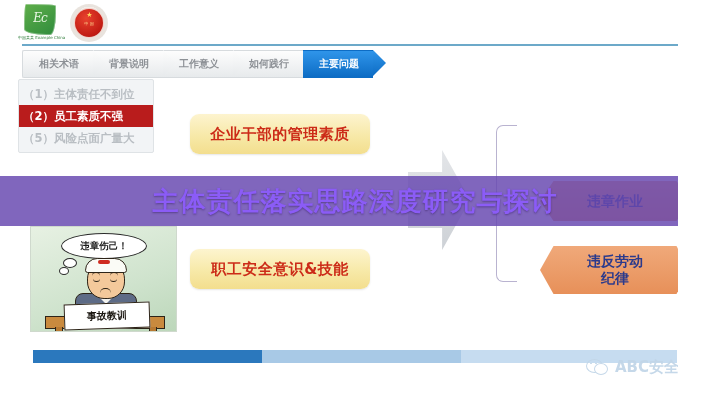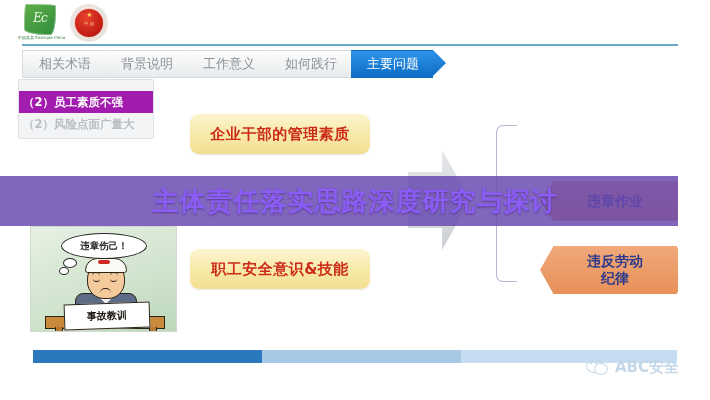--- a/index.html
+++ b/index.html
@@ -45,21 +45,21 @@
     position:absolute;left:0;right:0;top:17px;text-align:center;
     color:#ffd98f;font-size:4px;line-height:5px;
   }
   .header-rule{position:absolute;left:22px;top:44px;width:668px;height:2px;background:#6ca9c9;}
 
   
   .crumbs{position:absolute;left:22px;top:50px;height:26px;display:flex;align-items:stretch;}
   .crumb{
     position:relative;display:flex;align-items:center;justify-content:center;
     height:26px;padding:0 14px 0 16px;
-    font-size:13px;font-weight:normal;color:#8d9196;white-space:nowrap;
+    font-size:10px;font-weight:bold;color:#8d9196;white-space:nowrap;
     background:linear-gradient(180deg,#fdfdfd,#e7eaec);
     border-top:1px solid #d7dbde;border-bottom:1px solid #d7dbde;
   }
   .crumb::after{
     content:"";position:absolute;right:-13px;top:-1px;width:13px;height:26px;z-index:2;
     background:linear-gradient(180deg,#fdfdfd,#e7eaec);
     clip-path:polygon(0 0,100% 50%,0 100%);
     border-right:0;
   }
   .crumb.active{
@@ -74,21 +74,21 @@
   
   .sidelist{
     position:absolute;left:18px;top:79px;width:134px;
     background:#f2f4f6;border:1px solid #dfe3e6;border-radius:2px;
     padding:3px 0;
   }
   .side-item{
     height:22px;line-height:22px;padding:0 4px;
     font-size:11.5px;font-weight:bold;color:#b9bec3;white-space:nowrap;
   }
-  .side-item.active{background:#a21caf;color:#ffffff;margin-top:8px;}
+  .side-item.active{background:#b91c1c;color:#ffffff;}
 
   
   .cartoon{
     position:absolute;left:18px;top:226px;width:145px;height:104px;
     background:linear-gradient(160deg,#e7f1e3,#cfe3cd 60%,#bcd7ba);
     border:1px solid #cfd9cd;overflow:hidden;margin-left:12px;
   }
   .bubble{
     position:absolute;left:30px;top:6px;width:84px;height:24px;border-radius:50%;
     background:#ffffff;border:1.5px solid #2a2a2a;
@@ -224,22 +224,23 @@
 
   <div class="crumbs">
     <div class="crumb first">相关术语</div>
     <div class="crumb">背景说明</div>
     <div class="crumb">工作意义</div>
     <div class="crumb">如何践行</div>
     <div class="crumb active">主要问题</div>
   </div>
 
   <div class="sidelist">
+    <div class="side-item">（1）主体责任不到位</div>
     <div class="side-item active">（2）员工素质不强</div>
-    <div class="side-item">（2）风险点面广量大</div>
+    <div class="side-item">（5）风险点面广量大</div>
   </div>
 
   <div class="cartoon">
     <div class="bubble">违章伤己！</div>
     <div class="bub-d1"></div>
     <div class="bub-d2"></div>
     <div class="desk"></div>
     <div class="desk-leg l"></div>
     <div class="desk-leg r"></div>
     <div class="body"></div>

